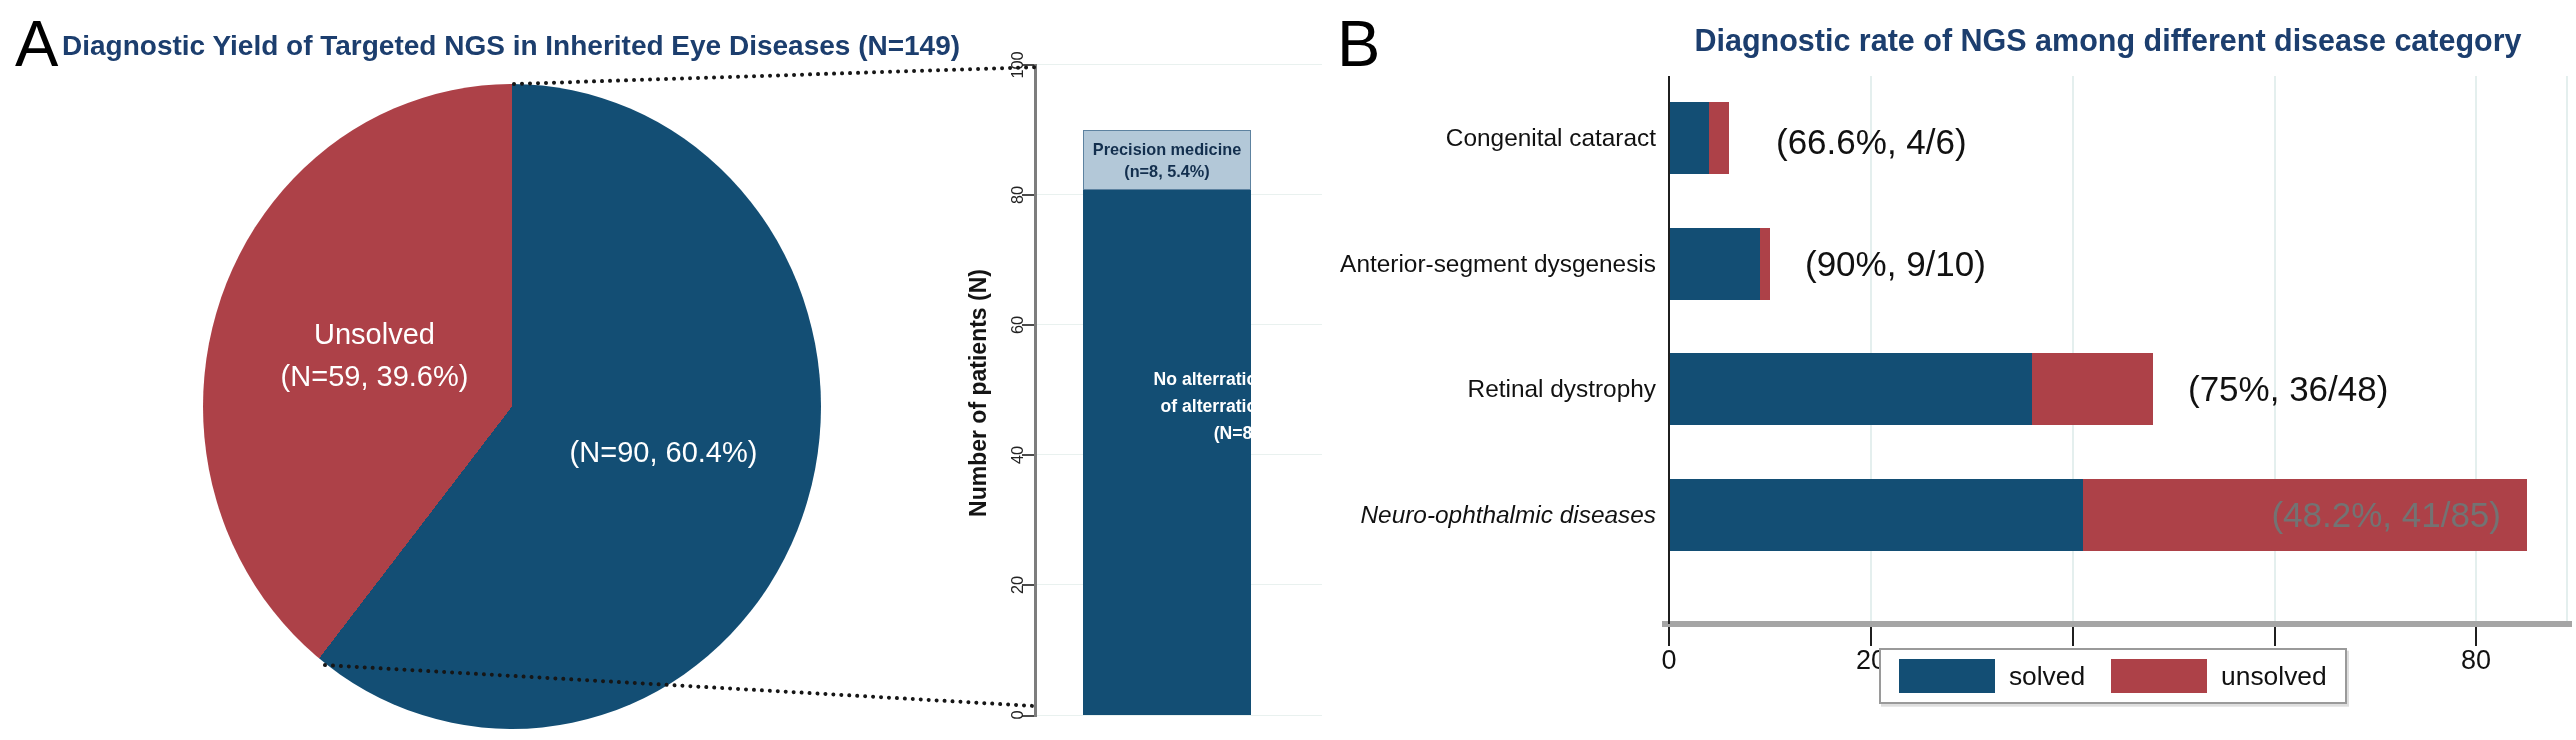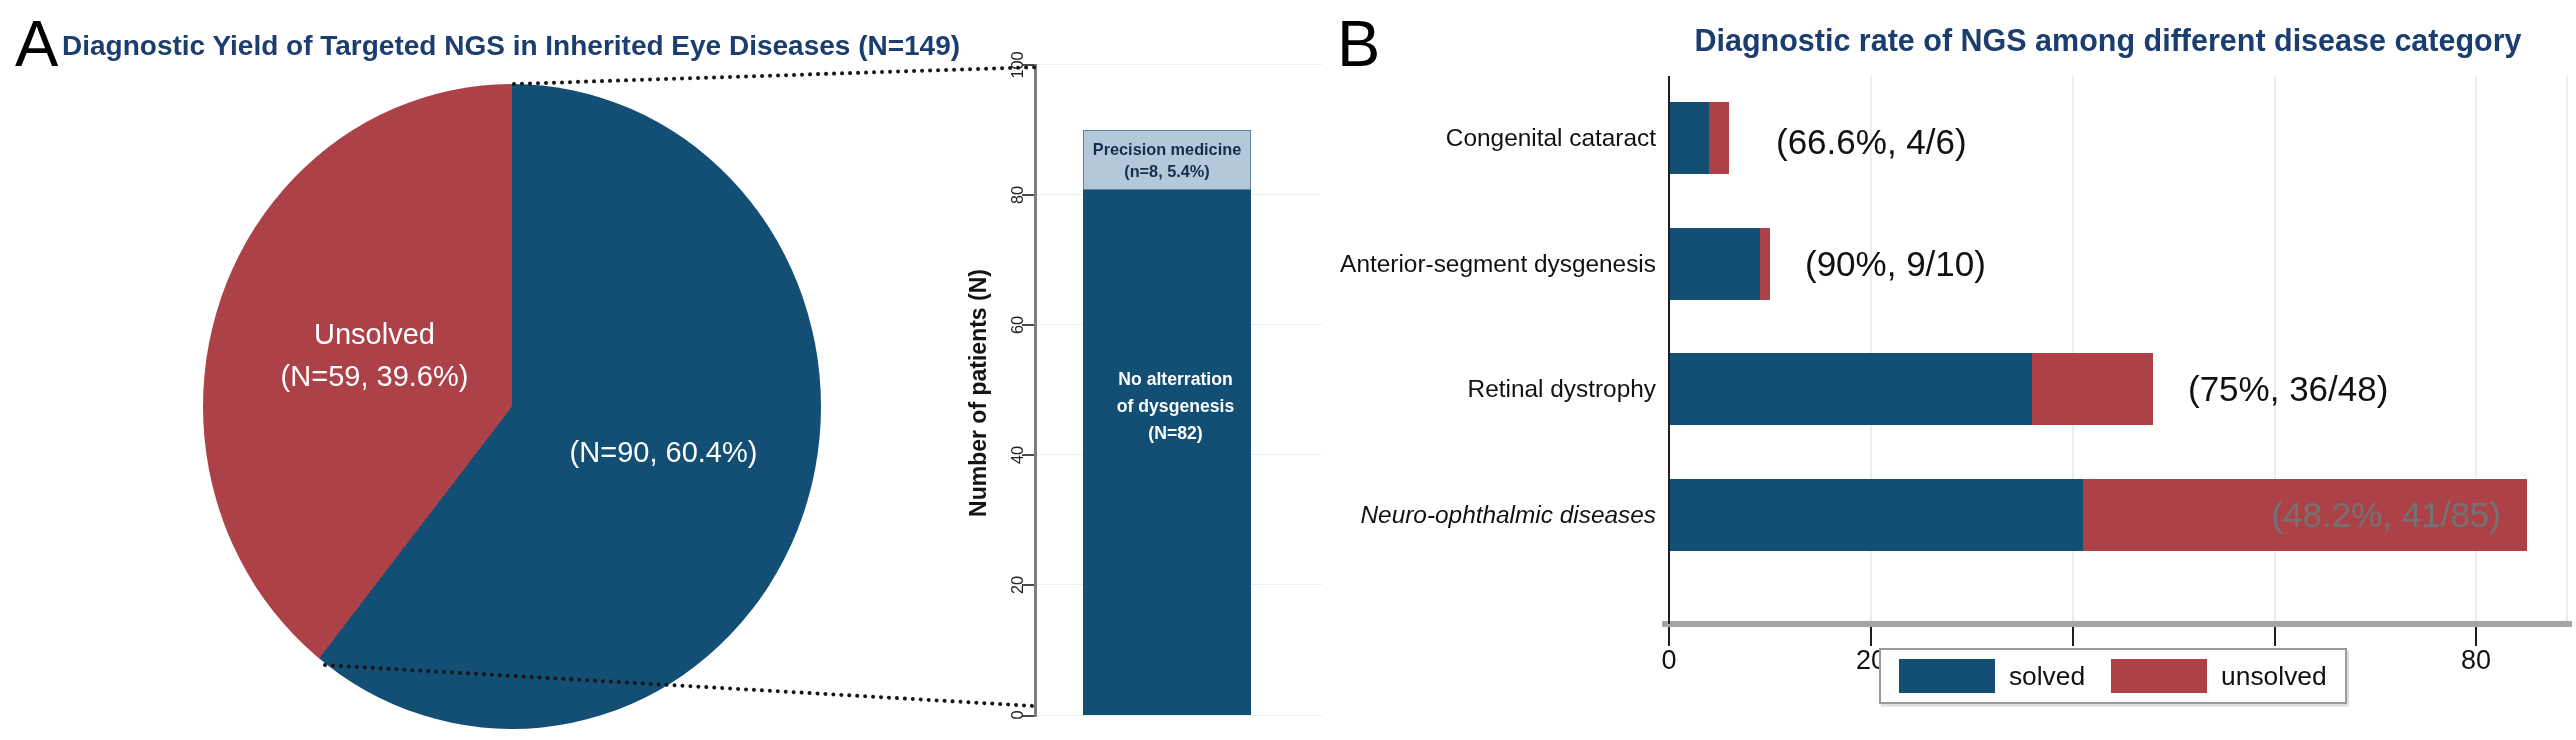--- a/index.html
+++ b/index.html
@@ -26,21 +26,21 @@
   #dot-top{left:512px;top:82px;width:525px;transform:rotate(-1.85deg);}
   #dot-bottom{left:323px;top:663px;width:713px;transform:rotate(3.3deg);}
   
   #a-axis{position:absolute;left:1034px;top:64px;width:2.7px;height:653px;background:#7d7d7d;z-index:2;}
   .a-grid{position:absolute;left:1037px;width:285px;height:1.4px;background:#e9f1ef;z-index:0;}
   .a-tick{position:absolute;left:1022px;width:12.2px;height:2px;background:#4a4a4a;z-index:2;}
   .a-ticklab{position:absolute;left:1017px;transform:translate(-50%,-50%) rotate(-90deg);font-size:16.3px;color:#222;z-index:2;white-space:nowrap;}
   #a-ytitle{position:absolute;left:978px;top:393px;transform:translate(-50%,-50%) rotate(-90deg);font-size:23px;font-weight:700;color:#141414;white-space:nowrap;z-index:2;}
   #a-seg-main{position:absolute;left:1083px;width:168px;z-index:1;}
   #a-seg-top{position:absolute;left:1083px;width:168px;border:1.4px solid #5d82a0;box-sizing:border-box;display:flex;flex-direction:column;justify-content:center;text-align:center;color:#132f4e;font-weight:700;font-size:16.3px;line-height:22.4px;z-index:1;}
-  #a-bar-label{position:absolute;left:1083px;top:366px;width:185px;text-align:center;color:#ffffff;font-weight:700;font-size:17.6px;line-height:27px;z-index:2;}
+  #a-bar-label{position:absolute;left:1083px;top:366px;width:185px;text-align:right;color:#ffffff;font-weight:700;font-size:17.6px;line-height:27px;z-index:2;}
   
   #b-spine{position:absolute;left:1668px;top:76px;width:2px;height:548px;background:#1f1f1f;z-index:3;}
   #b-axisband{position:absolute;left:1662px;top:621px;width:910px;height:6.1px;background:#a5a5a5;z-index:2;}
   .b-grid{position:absolute;top:76px;width:2px;height:545px;background:#e4efee;z-index:0;}
   .b-tick{position:absolute;top:627px;width:2px;height:19px;background:#1f1f1f;z-index:3;}
   .b-ticklab{position:absolute;top:645px;transform:translateX(-50%);font-size:27px;color:#111;z-index:3;}
   .b-bar{position:absolute;height:72px;z-index:1;}
   .b-cat{position:absolute;left:1322px;width:334px;text-align:right;transform:translateY(-50%);font-size:24.4px;color:#111;white-space:nowrap;z-index:3;}
   .ann{position:absolute;font-size:35px;color:#111;white-space:nowrap;z-index:4;}
   .ann-white{color:#737373;}
@@ -73,21 +73,21 @@
 
   <div id="a-axis"></div>
   <div id="a-ytitle">Number of patients (N)</div>
   <div id="a-seg-main" style="top: 182px; height: 533px; background: rgb(19, 78, 116);"></div>
   <div id="a-seg-top" style="top: 130px; height: 60px; background: rgb(179, 200, 216);">
     <div>Precision medicine</div>
     <div>(n=8, 5.4%)</div>
   </div>
   <div id="a-bar-label">
     <div>No alterration</div>
-    <div>of dysgenesis</div>
+    <div>of alterration</div>
     <div>(N=82)</div>
   </div>
 
   <div class="plabel" id="pb-letter">B</div>
   <div id="b-title">Diagnostic rate of NGS among different disease category</div>
   <div id="b-spine"></div>
   <div id="b-axisband"></div>
 
   <div class="b-cat" style="top: 138px;">Congenital cataract</div>
   <div class="b-cat" style="top: 264px;">Anterior-segment dysgenesis</div>

